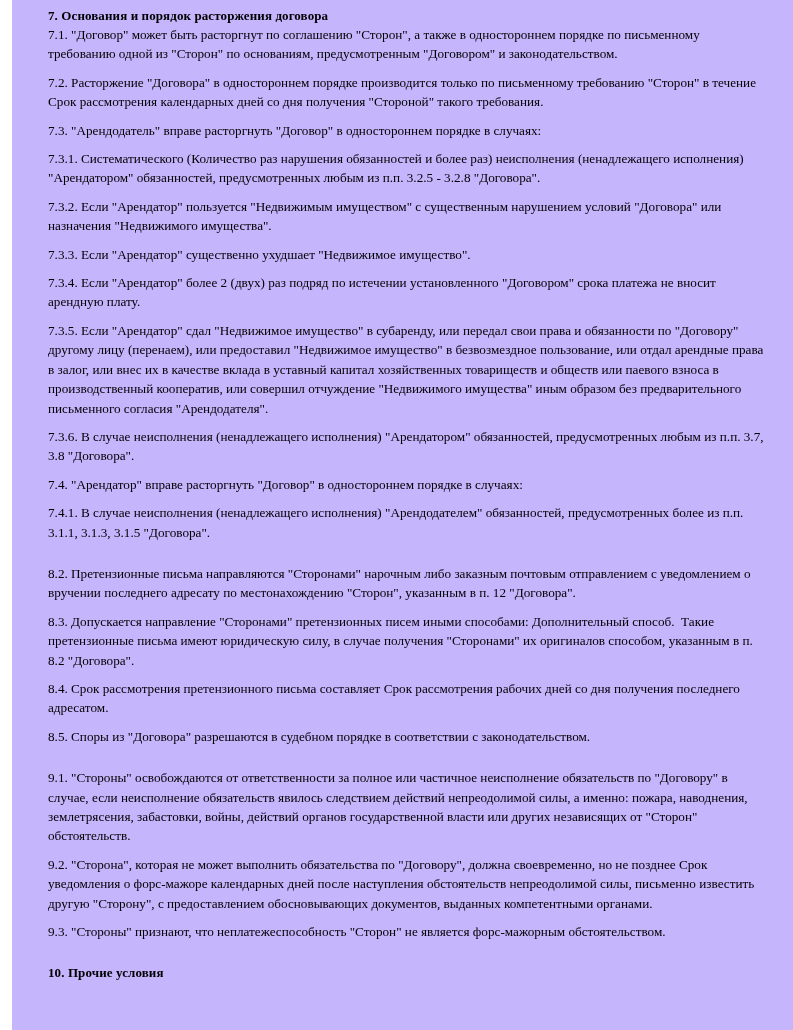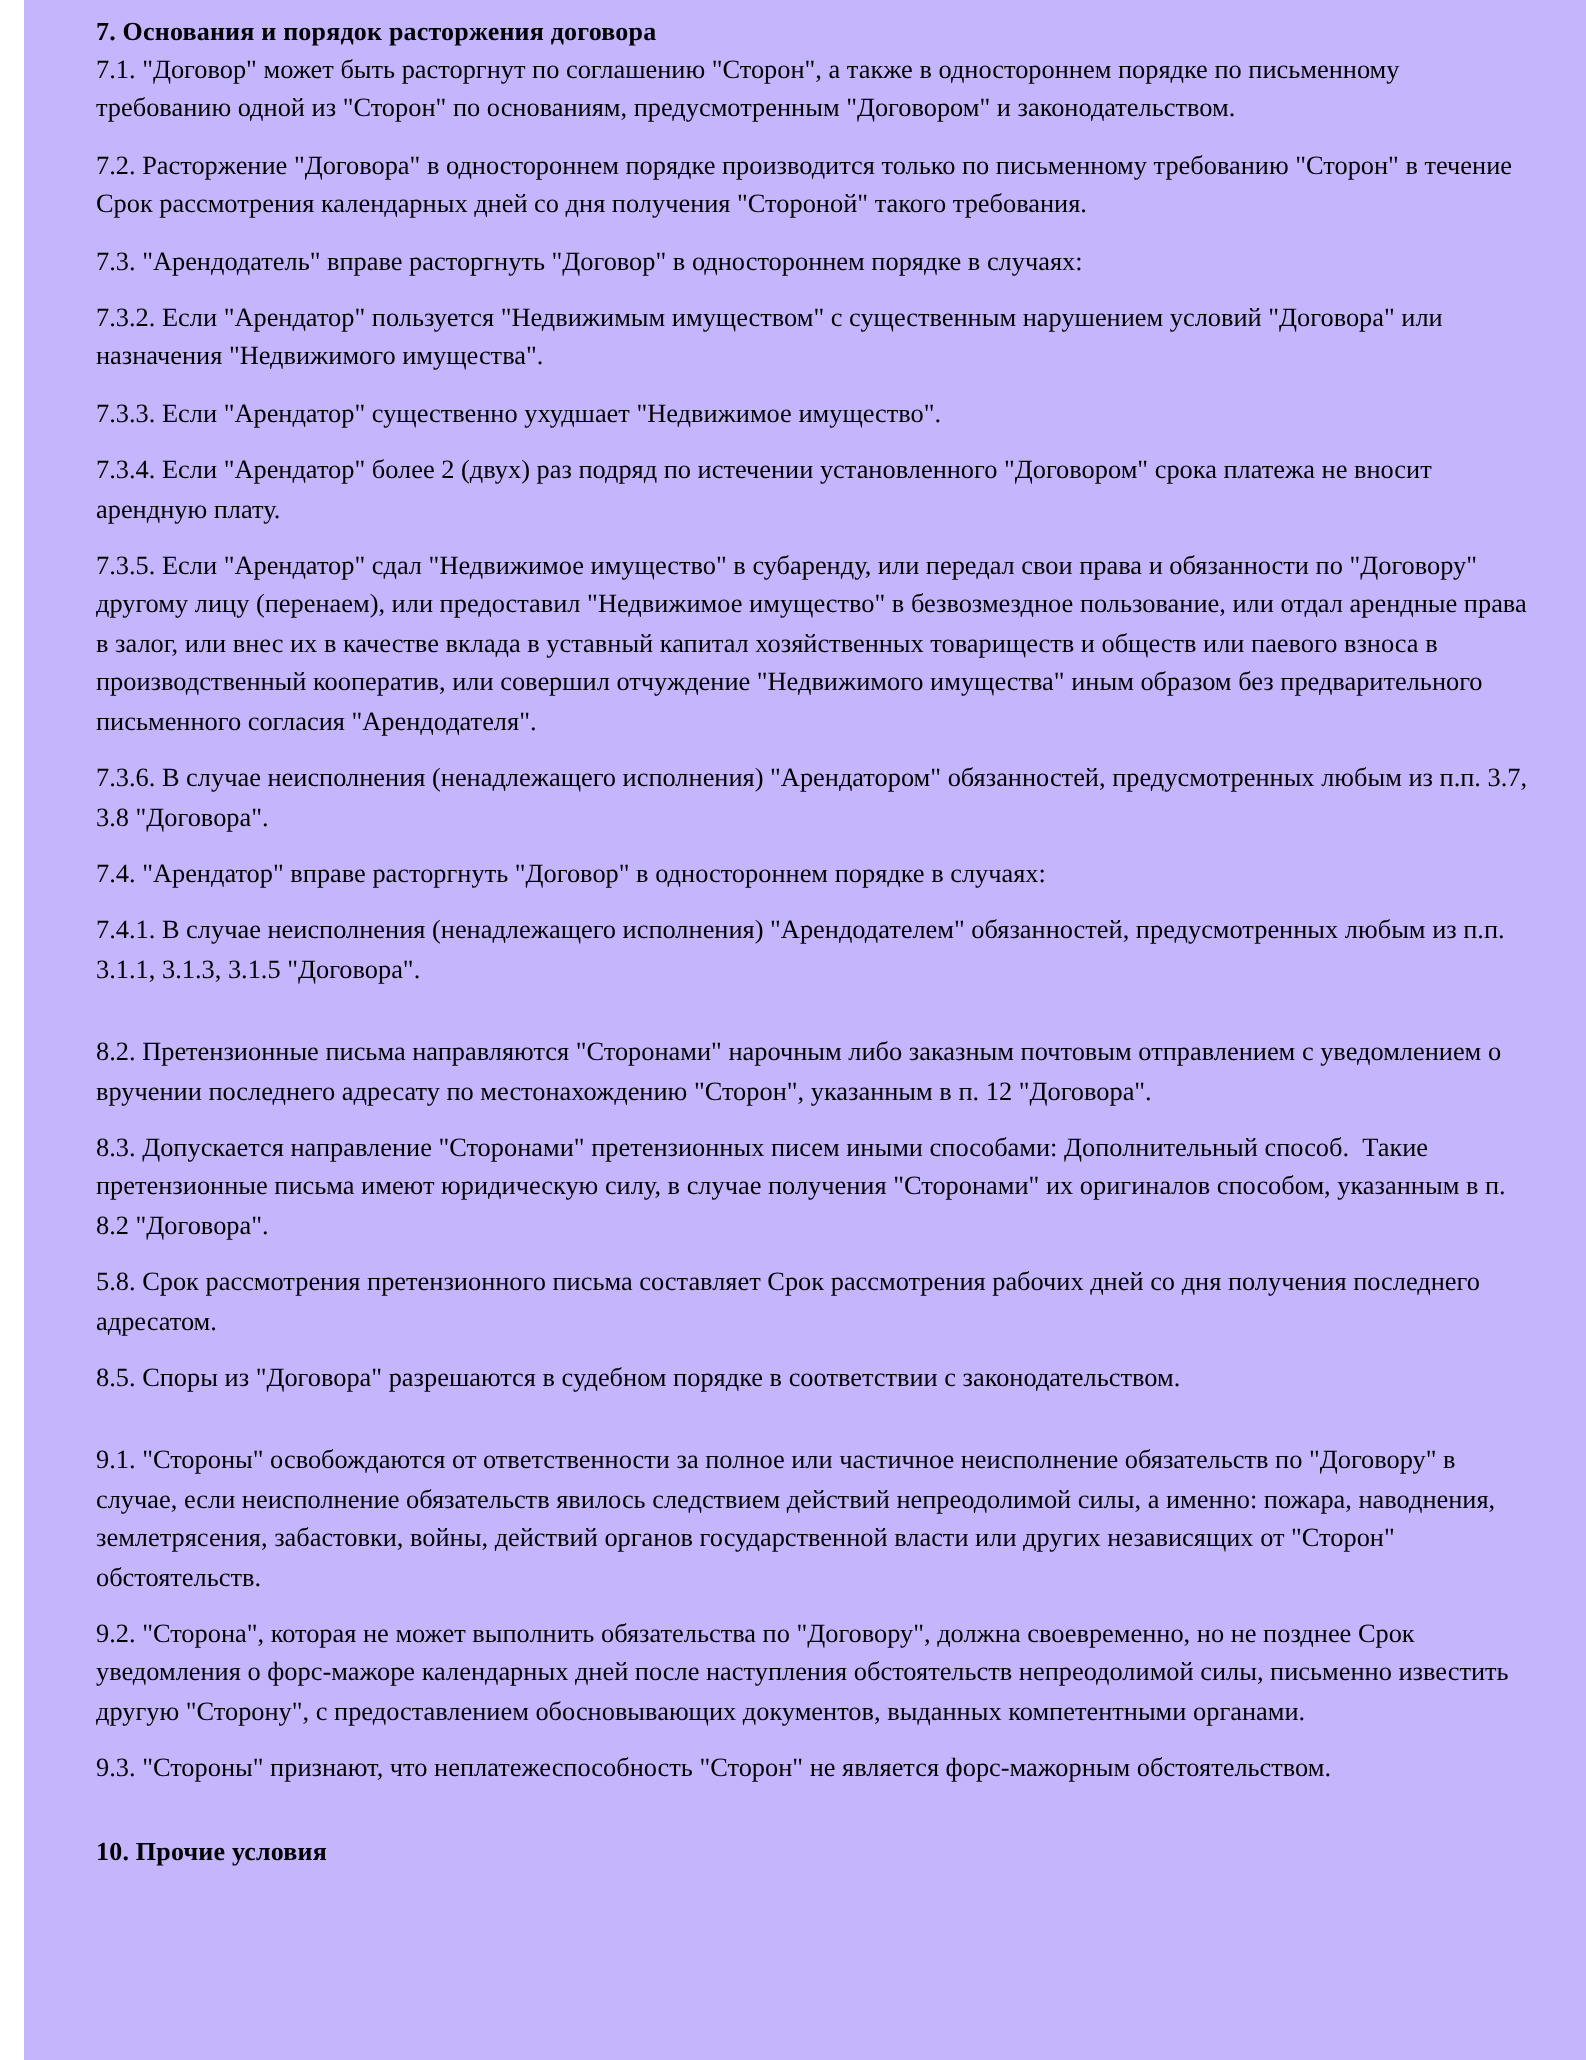--- a/index.html
+++ b/index.html
@@ -66,32 +66,33 @@
 </head>
 <body>
 
 <div class="page">
   <div class="doc-body" id="doc-body">
       <section class="section">
         <h2 class="section-heading">7. Основания и порядок расторжения договора</h2>
         <p class="clause">7.1. "Договор" может быть расторгнут по соглашению "Сторон", а также в одностороннем порядке по письменному требованию одной из "Сторон" по основаниям, предусмотренным "Договором" и законодательством.</p>
         <p class="clause">7.2. Расторжение "Договора" в одностороннем порядке производится только по письменному требованию "Сторон" в течение Срок рассмотрения календарных дней со дня получения "Стороной" такого требования.</p>
         <p class="clause">7.3. "Арендодатель" вправе расторгнуть "Договор" в одностороннем порядке в случаях:</p>
+        <p class="clause">7.3.1. Систематического (Количество раз нарушения обязанностей и более раз) неисполнения (ненадлежащего исполнения) "Арендатором" обязанностей, предусмотренных любым из п.п. 3.2.5 - 3.2.8 "Договора".</p>
         <p class="clause">7.3.2. Если "Арендатор" пользуется "Недвижимым имуществом" с существенным нарушением условий "Договора" или назначения "Недвижимого имущества".</p>
         <p class="clause">7.3.3. Если "Арендатор" существенно ухудшает "Недвижимое имущество".</p>
         <p class="clause">7.3.4. Если "Арендатор" более 2 (двух) раз подряд по истечении установленного "Договором" срока платежа не вносит арендную плату.</p>
         <p class="clause">7.3.5. Если "Арендатор" сдал "Недвижимое имущество" в субаренду, или передал свои права и обязанности по "Договору" другому лицу (перенаем), или предоставил "Недвижимое имущество" в безвозмездное пользование, или отдал арендные права в залог, или внес их в качестве вклада в уставный капитал хозяйственных товариществ и обществ или паевого взноса в производственный кооператив, или совершил отчуждение "Недвижимого имущества" иным образом без предварительного письменного согласия "Арендодателя".</p>
         <p class="clause">7.3.6. В случае неисполнения (ненадлежащего исполнения) "Арендатором" обязанностей, предусмотренных любым из п.п. 3.7, 3.8 "Договора".</p>
         <p class="clause">7.4. "Арендатор" вправе расторгнуть "Договор" в одностороннем порядке в случаях:</p>
-        <p class="clause">7.4.1. В случае неисполнения (ненадлежащего исполнения) "Арендодателем" обязанностей, предусмотренных любым из п.п. 3.1.1, 3.1.3, 3.1.5 "Договора".</p>
+        <p class="clause">7.4.1. В случае неисполнения (ненадлежащего исполнения) "Арендодателем" обязанностей, предусмотренных более из п.п. 3.1.1, 3.1.3, 3.1.5 "Договора".</p>
       </section>
       <section class="section">
         <p class="clause">8.2. Претензионные письма направляются "Сторонами" нарочным либо заказным почтовым отправлением с уведомлением о вручении последнего адресату по местонахождению "Сторон", указанным в п. 12 "Договора".</p>
         <p class="clause">8.3. Допускается направление "Сторонами" претензионных писем иными способами: Дополнительный способ.  Такие претензионные письма имеют юридическую силу, в случае получения "Сторонами" их оригиналов способом, указанным в п. 8.2 "Договора".</p>
-        <p class="clause">5.8. Срок рассмотрения претензионного письма составляет Срок рассмотрения рабочих дней со дня получения последнего адресатом.</p>
+        <p class="clause">8.4. Срок рассмотрения претензионного письма составляет Срок рассмотрения рабочих дней со дня получения последнего адресатом.</p>
         <p class="clause">8.5. Споры из "Договора" разрешаются в судебном порядке в соответствии с законодательством.</p>
       </section>
       <section class="section">
         <p class="clause">9.1. "Стороны" освобождаются от ответственности за полное или частичное неисполнение обязательств по "Договору" в случае, если неисполнение обязательств явилось следствием действий непреодолимой силы, а именно: пожара, наводнения, землетрясения, забастовки, войны, действий органов государственной власти или других независящих от "Сторон" обстоятельств.</p>
         <p class="clause">9.2. "Сторона", которая не может выполнить обязательства по "Договору", должна своевременно, но не позднее Срок уведомления о форс-мажоре календарных дней после наступления обстоятельств непреодолимой силы, письменно известить другую "Сторону", с предоставлением обосновывающих документов, выданных компетентными органами.</p>
         <p class="clause">9.3. "Стороны" признают, что неплатежеспособность "Сторон" не является форс-мажорным обстоятельством.</p>
       </section>
       <section class="section">
         <h2 class="section-heading">10. Прочие условия</h2>
       </section>

